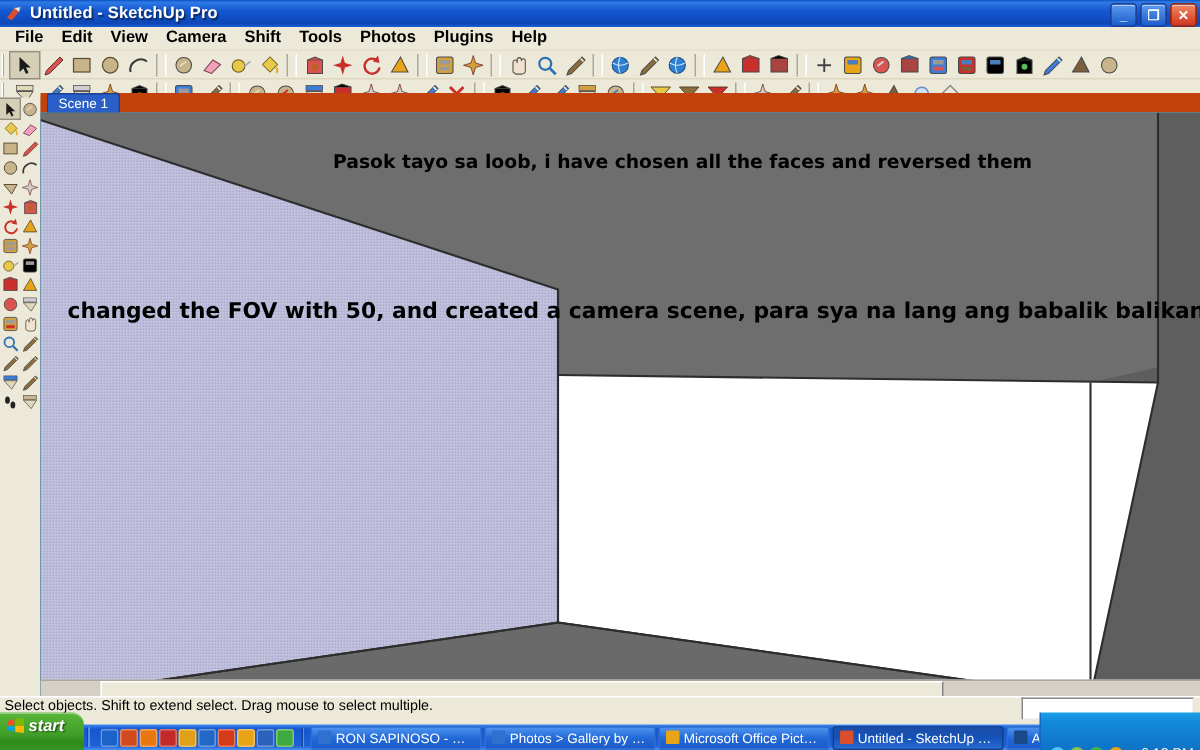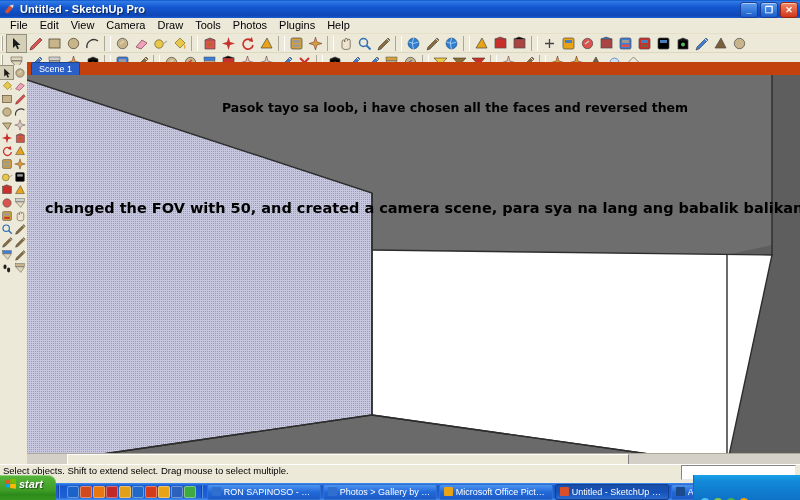--- a/index.html
+++ b/index.html
@@ -31,21 +31,21 @@
   }
   .wbtn.min{background:linear-gradient(180deg,#5c9cf0,#1a5ccb);}
   .wbtn.max{background:linear-gradient(180deg,#5c9cf0,#1a5ccb);}
   .wbtn.close{background:linear-gradient(180deg,#f08a6a,#d0361a);border-color:#97250f;}
   .wbtn .glyph{display:block;font-weight:bold;}
   
   #menubar{
     height:15px;background:#ece9d8;display:flex;align-items:center;
     padding-left:4px;border-bottom:1px solid #e3dfc8;
   }
-  #menubar .mi{padding:0 6px;font-size:11px;color:#000;line-height:15px;height:15px;}
+  #menubar .mi{padding:0 6px;font-size:11px;color:#000;line-height:15px;height:15px;font-weight:bold;}
   
   #toolbars{background:#ece9d8;padding:0;}
   .tbrow{height:18px;display:flex;align-items:center;border-bottom:1px solid #dcd8c0;}
   .grip{width:4px;height:15px;margin:0 2px 0 1px;
     background:linear-gradient(90deg,#fff 0 1px,#aca899 1px 2px,transparent 2px);flex:none;}
   .tbtn{width:19px;height:17px;display:flex;align-items:center;justify-content:center;flex:none;position:relative;}
   .tbtn.sel{background:#d5cfb8;outline:1px solid #93907e;}
   .sep{width:5px;height:15px;border-left:1px solid #aca899;border-right:1px solid #fff;margin:0 2px;flex:none;}
   .ic{width:15px;height:15px;display:block;}
   
@@ -159,21 +159,21 @@
         <span class="glyph">✕</span>
       </div>
   </div>
 </div>
 
 <div id="menubar">
   <div class="mi">File</div>
   <div class="mi">Edit</div>
   <div class="mi">View</div>
   <div class="mi">Camera</div>
-  <div class="mi">Draw</div>
+  <div class="mi">Shift</div>
   <div class="mi">Tools</div>
   <div class="mi">Photos</div>
   <div class="mi">Plugins</div>
   <div class="mi">Help</div>
 </div>
 
 <div id="toolbars">
   <div class="tbrow" id="tbrow1">
     <span class="grip"></span>
   <span class="tbtn sel">

